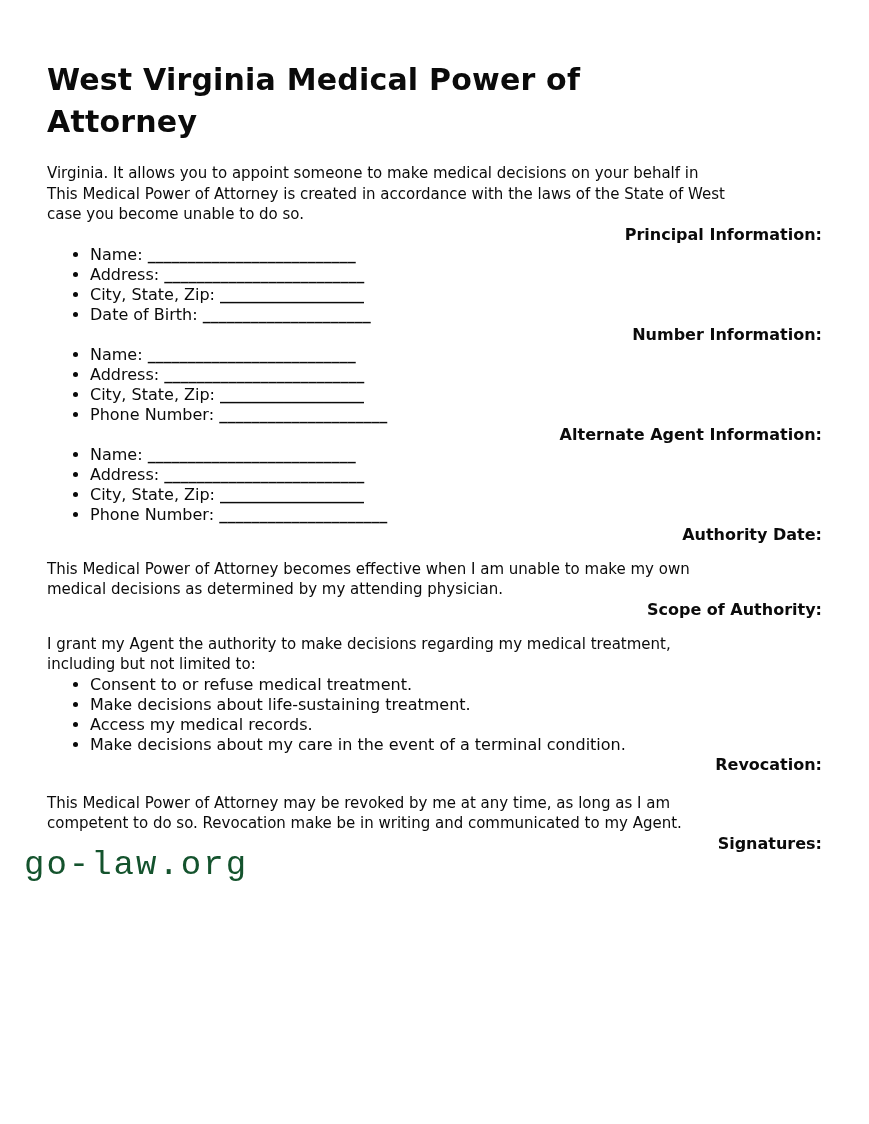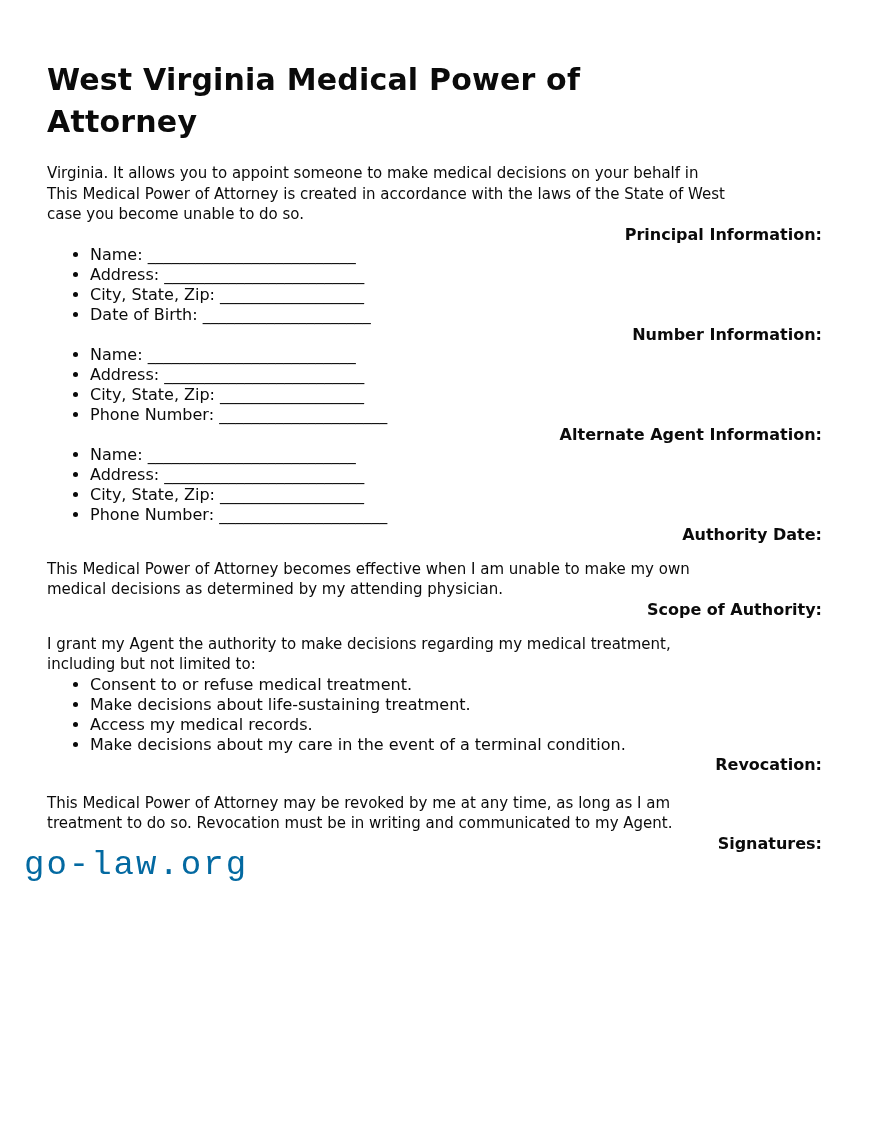--- a/index.html
+++ b/index.html
@@ -49,30 +49,30 @@
     text-align: right;
   }
   ul.fields {
     margin: 0;
     padding: 0 0 0 43px;
     list-style: disc;
     font-size: 16px;
     line-height: 20px;
   }
   ul.fields li { padding: 0; margin: 0; }
-  .blank { white-space: nowrap; }
+  .blank { white-space: nowrap; font-weight: bold; }
   .watermark {
     position: absolute;
     left: 24px;
     bottom: 19px;
     font-family: "Liberation Mono", "DejaVu Sans Mono", monospace;
     font-size: 34px;
     line-height: 40px;
     letter-spacing: 2px;
-    color: #0369a1;
+    color: #14532d;
   }
 </style>
 </head>
 <body>
 
 <div class="page">
   <div class="content">
 
     <h1 class="doc-title">
       <div>West Virginia Medical Power of</div>
@@ -123,21 +123,21 @@
     <ul class="fields mt24">
       <li>Consent to or refuse medical treatment.</li>
       <li>Make decisions about life-sustaining treatment.</li>
       <li>Access my medical records.</li>
       <li>Make decisions about my care in the event of a terminal condition.</li>
     </ul>
 
     <h2 class="section-heading mt15">Revocation:</h2>
     <p class="para mt18">
       <span class="line">This Medical Power of Attorney may be revoked by me at any time, as long as I am</span>
-      <span class="line">treatment to do so. Revocation must be in writing and communicated to my Agent.</span>
+      <span class="line">competent to do so. Revocation make be in writing and communicated to my Agent.</span>
     </p>
 
     <h2 class="section-heading mt12">Signatures:</h2>
 
   </div>
 
   <div class="watermark">go-law.org</div>
 </div>
 
 </body></html>

